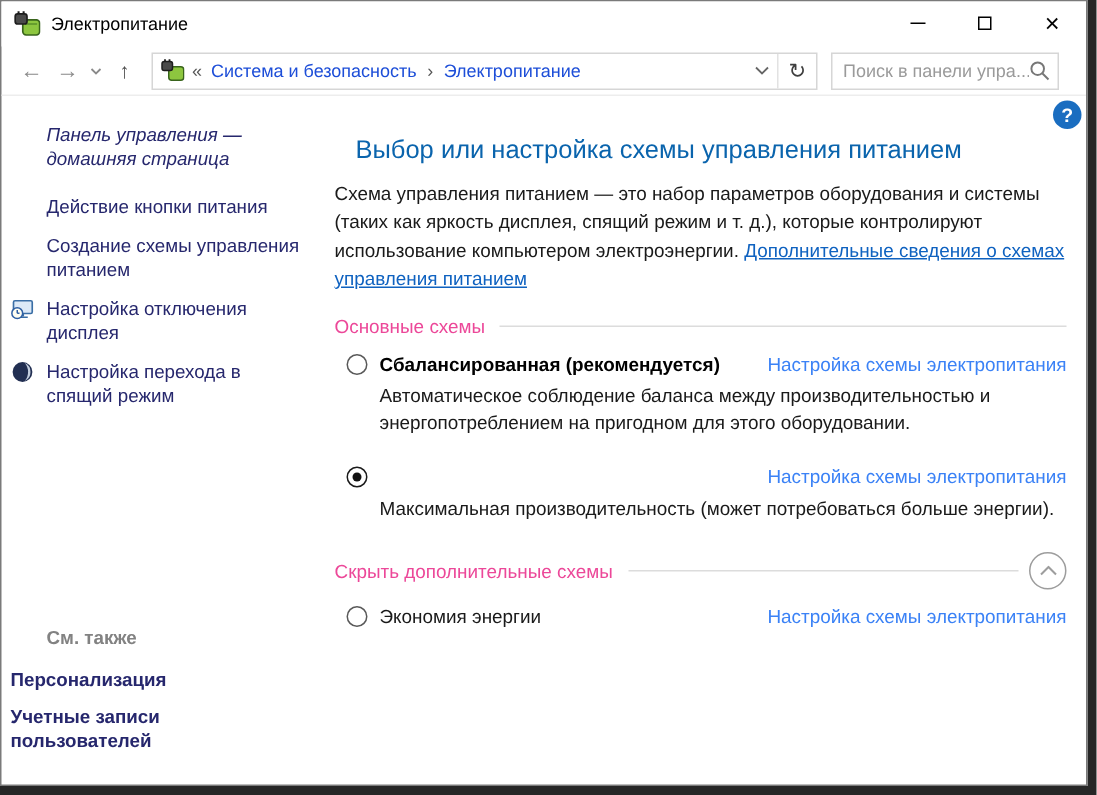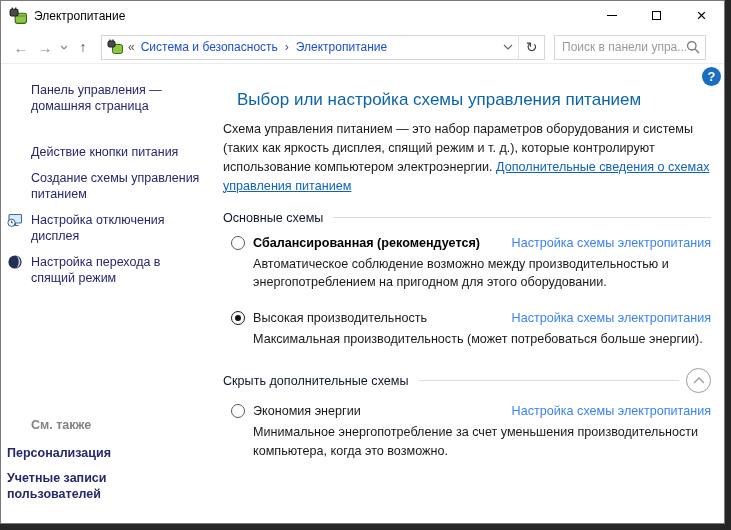--- a/index.html
+++ b/index.html
@@ -41,38 +41,38 @@
                      color: #444; font-family: "Liberation Sans", sans-serif; }
   .searchbox input::placeholder { color: #9a9a9a; }
   .search-icon { flex: none; display: flex; cursor: pointer; }
 
   
   .content { display: flex; height: 459px; }
 
   .sidebar { width: 222px; flex: none; display: flex; flex-direction: column;
              padding: 18px 0 12px 6px; font-size: 12.5px; }
   .side-item { display: flex; margin-bottom: 10px; cursor: pointer; }
-  .side-item.mb-lg { margin-bottom: 30px; }
+  .side-item.mb-lg { margin-bottom: 16px; font-style: italic; }
   .side-icon { width: 24px; flex: none; padding-top: 0; }
   .side-icon svg { width: 16px; height: 16px; }
   .side-label { color: #26276d; line-height: 16px; max-width: 176px; }
   .see-also { margin-top: auto; font-weight: bold; }
   .see-also-header { color: #828282; padding-left: 24px; margin-bottom: 13px; }
   .see-also .side-item { margin-bottom: 9px; flex-direction: column; }
 
   .main { flex: 1; position: relative; padding: 26px 13px 0 0; }
   .help-btn { position: absolute; top: 3px; right: 3px; width: 19px; height: 19px; border-radius: 50%;
               background: #1a6dc0; color: #fff; font-size: 13px; font-weight: bold; text-align: center;
               line-height: 19px; cursor: pointer; }
   .page-title { font-size: 17px; font-weight: 400; color: #0a64ad; margin-bottom: 10px; margin-left: 14px; }
   .intro { font-size: 12.6px; line-height: 1.5; color: #1a1a1a; max-width: 497px; }
   .intro a { color: #0f62c0; text-decoration: underline; cursor: pointer; }
 
   .section-header { display: flex; align-items: center; margin: 15px 0 11px 0;
-                    font-size: 12.6px; color: #0f172a; }
+                    font-size: 12.6px; color: #ec4899; }
   .section-rule { flex: 1; height: 1px; background: #dcdcdc; margin-left: 10px; }
   .collapse-btn { width: 25px; height: 25px; border: 1px solid #9d9d9d; border-radius: 50%;
                   margin-left: 7px; display: flex; align-items: center; justify-content: center;
                   cursor: pointer; flex: none; background: #fff; }
 
   .plan { margin: 0 0 19px 8px; }
   .plan-row { display: flex; align-items: center; }
   .radio { width: 14px; height: 14px; border: 1px solid #595959; border-radius: 50%;
            flex: none; margin-right: 8px; background: #fff; position: relative; cursor: pointer; }
   .radio.checked { border-color: #1a1a1a; }
@@ -232,27 +232,26 @@
         <span>Основные схемы</span>
         <span class="section-rule"></span>
       </div>
 
       <div class="plan">
         <div class="plan-row">
           <span class="radio"></span>
           <span class="plan-name bold">Сбалансированная (рекомендуется)</span>
           <a class="plan-link">Настройка схемы электропитания</a>
         </div>
-        <div class="plan-desc">Автоматическое соблюдение возможно между производительностью и энергопотреблением на пригодном для этого оборудовании.</div>
+        <div class="plan-desc">Автоматическое соблюдение баланса между производительностью и энергопотреблением на пригодном для этого оборудовании.</div>
       </div>
 
       <div class="plan">
         <div class="plan-row">
           <span class="radio checked"></span>
-          <span class="plan-name">Высокая производительность</span>
           <a class="plan-link">Настройка схемы электропитания</a>
         </div>
         <div class="plan-desc">Максимальная производительность (может потребоваться больше энергии).</div>
       </div>
 
       <div class="section-header">
         <span>Скрыть дополнительные схемы</span>
         <span class="section-rule"></span>
         <span class="collapse-btn">
           <svg width="12" height="7">
@@ -260,18 +259,17 @@
           </svg>
         </span>
       </div>
 
       <div class="plan">
         <div class="plan-row">
           <span class="radio"></span>
           <span class="plan-name">Экономия энергии</span>
           <a class="plan-link">Настройка схемы электропитания</a>
         </div>
-        <div class="plan-desc">Минимальное энергопотребление за счет уменьшения производительности компьютера, когда это возможно.</div>
       </div>
 
     </div>
   </div>
 </div>
 
 </body></html>

